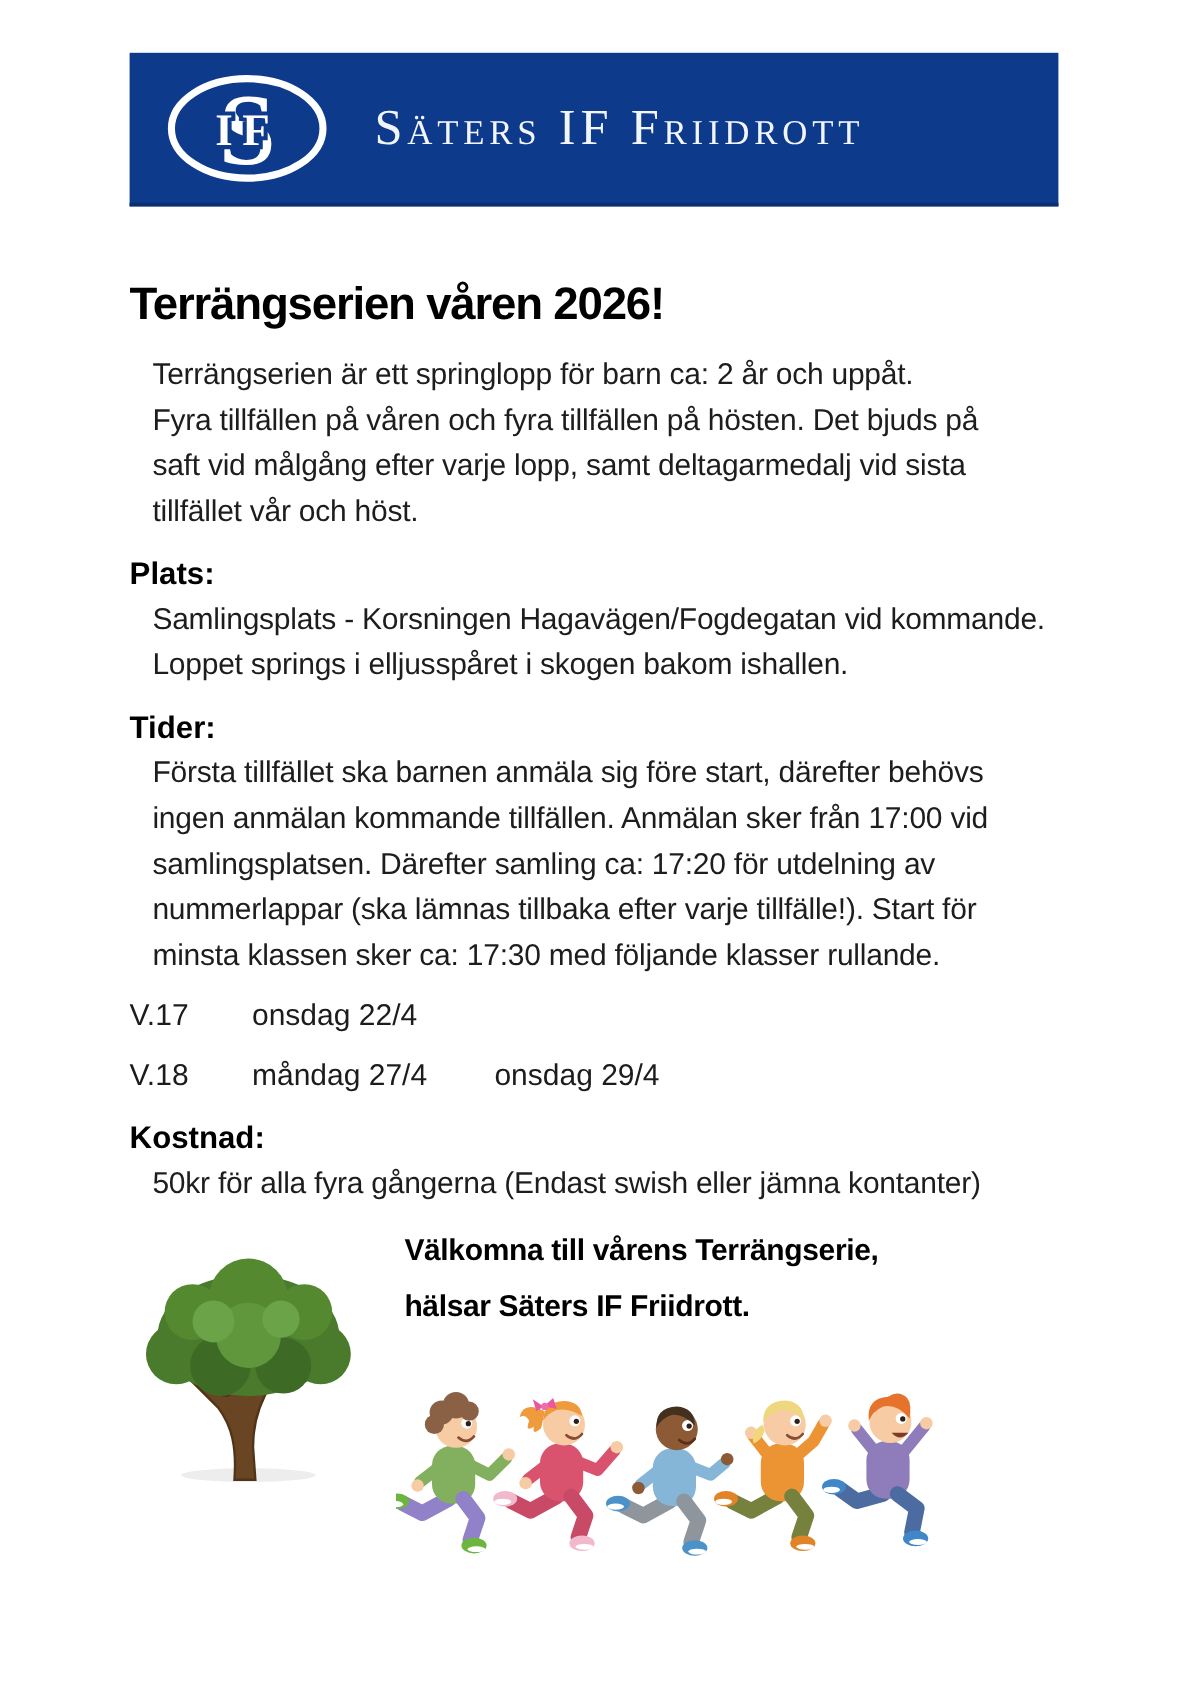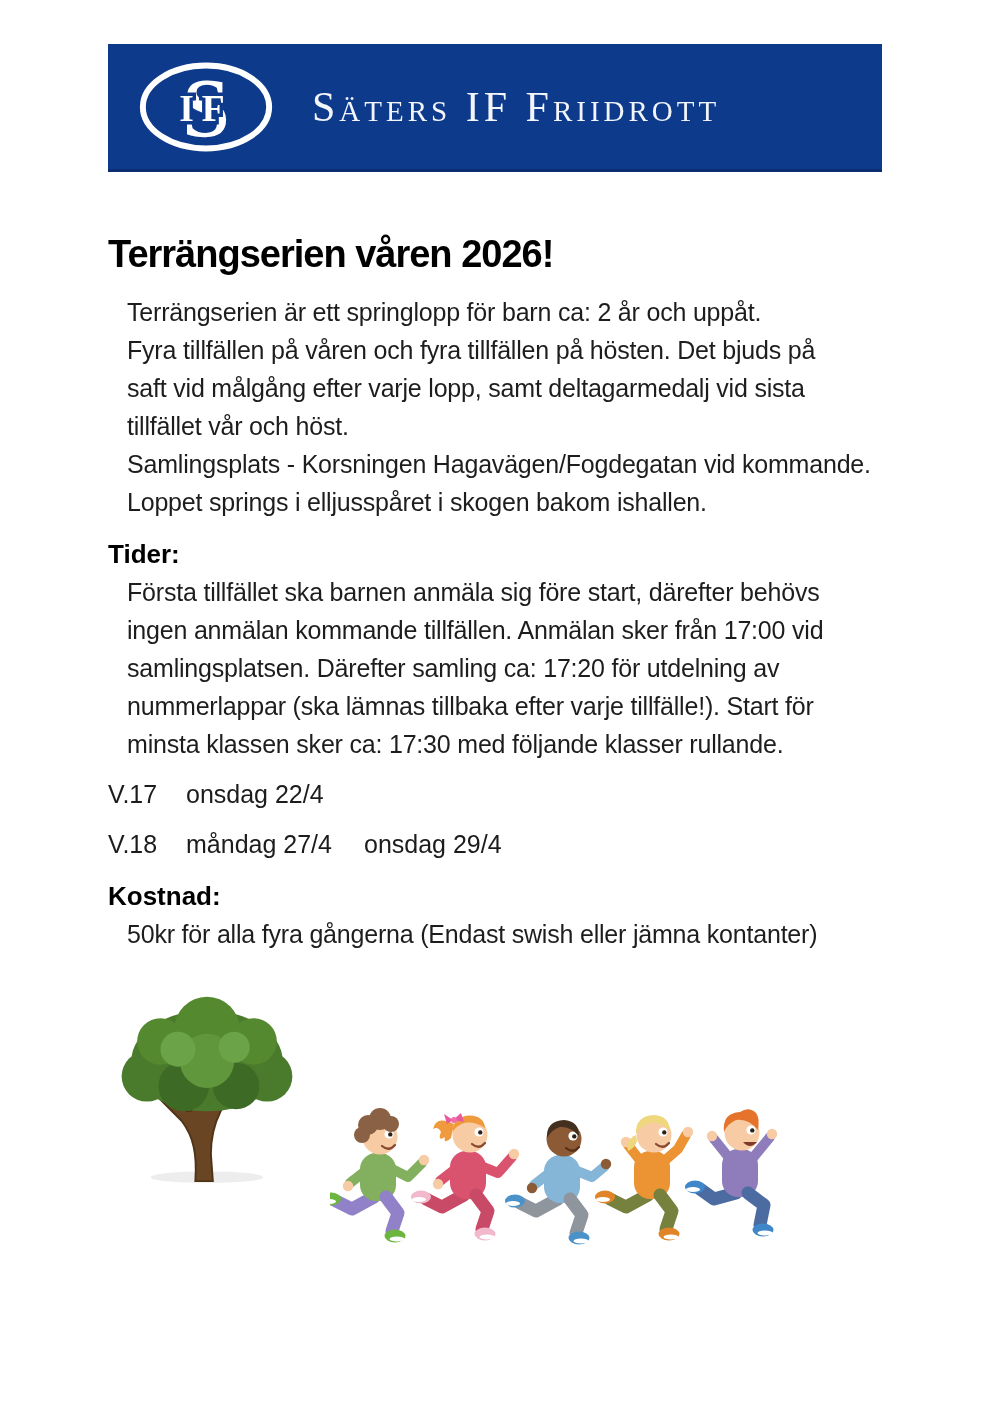--- a/index.html
+++ b/index.html
@@ -30,21 +30,21 @@
   .body-text {
     font-size:25px; line-height:38px; white-space:pre; color:#1d1d1d;
     letter-spacing:-0.2px;
     margin-left:19px;
   }
   .intro { margin-top:16px; }
   .heading {
     margin-top:14px; font-size:26px; line-height:38px; font-weight:700;
     color:#000000;
   }
-  .date-row { margin-top:12px; display:flex; font-size:25px; line-height:38px; }
+  .date-row { margin-top:12px; display:flex; font-size:25px; line-height:38px;gap:24px; }
   .date-week { width:78px; }
   .date-day1 { width:178px; }
   
   .bottom { position:relative; margin-top:12px; height:340px; }
   .tree-svg { position:absolute; left:2px; top:26px; width:194px; height:194px; }
   .closing {
     position:absolute; left:229px; top:2px; font-size:25px; font-weight:700;
     line-height:47px; color:#000000; white-space:pre-line; letter-spacing:-0.3px;
   }
   .kids-svg { position:absolute; left:222px; top:138px; width:455px; height:151px; }
@@ -66,20 +66,21 @@
 
   <main class="content">
 
     <h1 class="title">Terrängserien våren 2026!</h1>
 
     <p class="body-text intro">Terrängserien är ett springlopp för barn ca: 2 år och uppåt.
 Fyra tillfällen på våren och fyra tillfällen på hösten. Det bjuds på
 saft vid målgång efter varje lopp, samt deltagarmedalj vid sista
 tillfället vår och höst.</p>
 
+    <h2 class="heading">Plats:</h2>
     <p class="body-text">Samlingsplats - Korsningen Hagavägen/Fogdegatan vid kommande.
 Loppet springs i elljusspåret i skogen bakom ishallen.</p>
 
     <h2 class="heading">Tider:</h2>
     <p class="body-text">Första tillfället ska barnen anmäla sig före start, därefter behövs
 ingen anmälan kommande tillfällen. Anmälan sker från 17:00 vid
 samlingsplatsen. Därefter samling ca: 17:20 för utdelning av
 nummerlappar (ska lämnas tillbaka efter varje tillfälle!). Start för
 minsta klassen sker ca: 17:30 med följande klasser rullande.</p>
 
@@ -113,20 +114,22 @@
           <circle cx="52" cy="52" r="24" fill="#55892f"></circle>
           <circle cx="148" cy="52" r="24" fill="#55892f"></circle>
           <circle cx="76" cy="98" r="26" fill="#3d6a24"></circle>
           <circle cx="130" cy="98" r="24" fill="#3d6a24"></circle>
           <circle cx="100" cy="72" r="28" fill="#61973c"></circle>
           <circle cx="70" cy="60" r="18" fill="#6aa348"></circle>
           <circle cx="128" cy="58" r="16" fill="#6aa348"></circle>
         </g>
       </svg>
 
+      <div class="closing">Välkomna till vårens Terrängserie,
+hälsar Säters IF Friidrott.</div>
 
       <svg class="kids-svg" viewBox="0 0 455 151" aria-hidden="true">
 
         <g transform="translate(48,48)">
           <path d="M-10,18 L-28,32" stroke="#82b05e" stroke-width="10" stroke-linecap="round" fill="none"></path>
           <circle cx="-30" cy="35" r="5.2" fill="#f7cba3"></circle>
           <path d="M-4,46 L-26,58 L-42,50" stroke="#9181c8" stroke-width="13" stroke-linecap="round" stroke-linejoin="round" fill="none"></path>
           <ellipse cx="-47" cy="48" rx="10" ry="6.5" fill="#6cb63f"></ellipse>
           <ellipse cx="-49" cy="50.5" rx="7" ry="2.6" fill="#ffffff"></ellipse>
           <rect x="-18" y="2" width="36" height="48" rx="16" fill="#82b05e"></rect>

